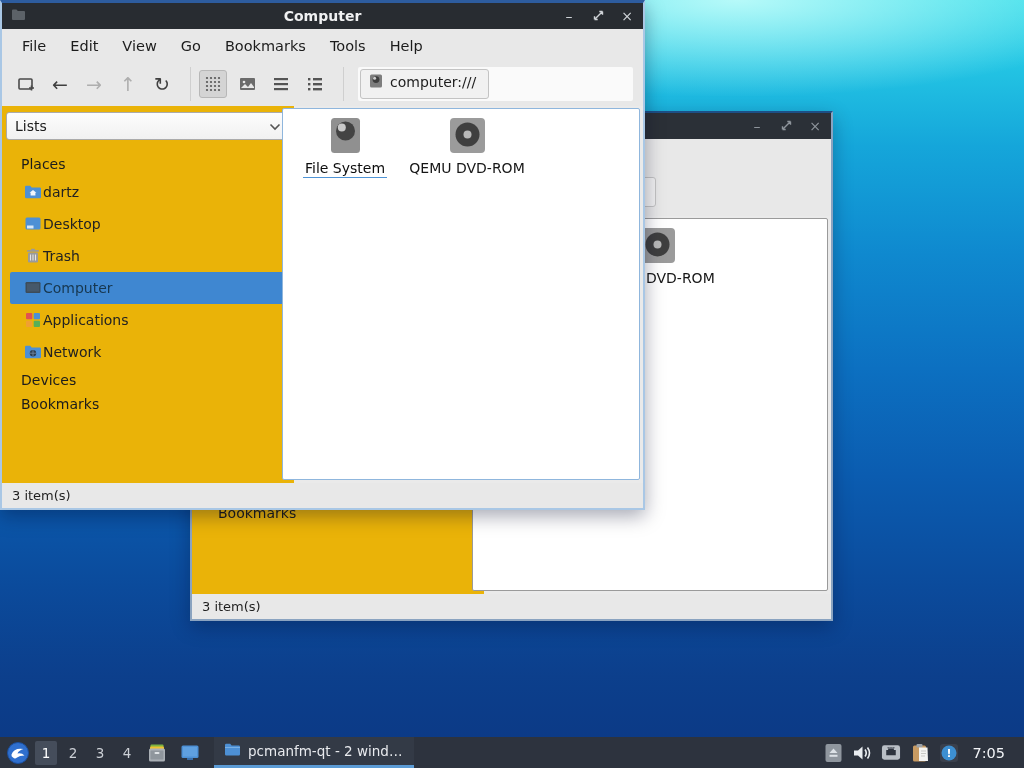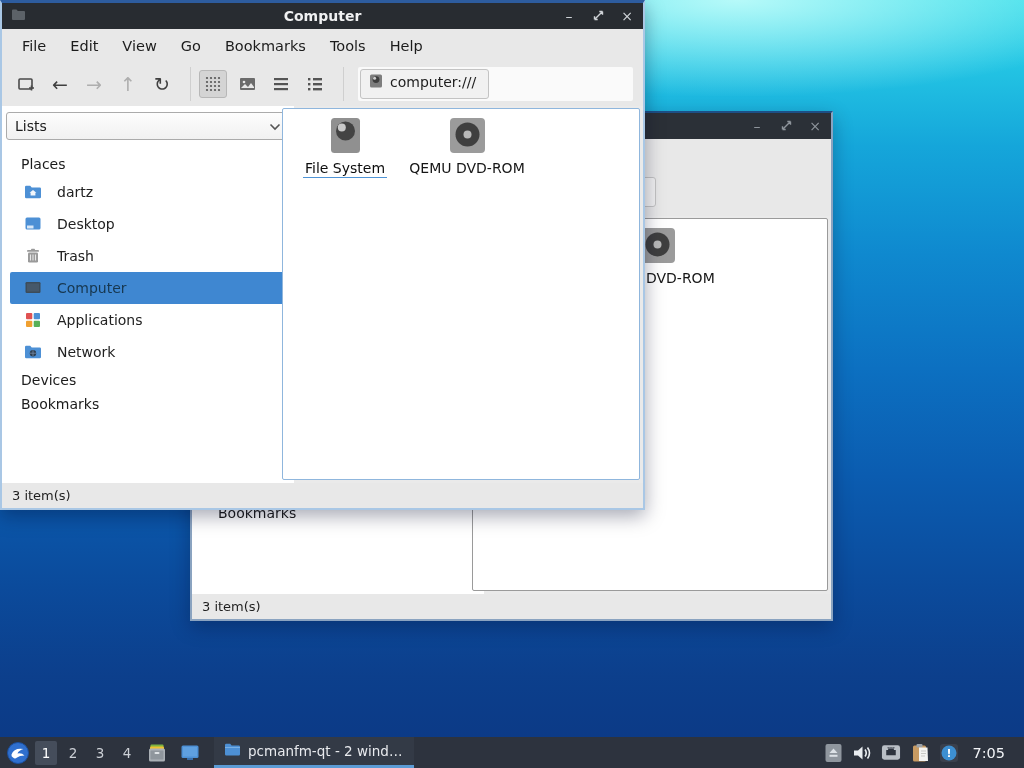--- a/index.html
+++ b/index.html
@@ -76,32 +76,32 @@
   }
 
   .win-body { flex:1; position:relative; background:#eaeaea; overflow:hidden; }
   .statusbar {
     height:25px; flex:0 0 25px; background:#e8e8e8;
     display:flex; align-items:center; padding:0 10px;
     font-size:13px; color:#1f1f1f;
   }
 
   
-  .sidebar { position:absolute; left:0; top:0; bottom:0; width:292px; background:#ffffff; }
+  .sidebar { position:absolute; left:0; top:0; bottom:0; width:292px; background:#eab308; }
   .combo {
     margin:6px 4px 4px 4px; height:28px;
     background:linear-gradient(#fdfdfd,#f1f1f1);
     border:1px solid #ababab; border-radius:3px;
     display:flex; align-items:center; padding:0 8px; color:#1c1c1c; font-size:14px;
   }
   .combo .chev { margin-left:auto; }
   .tree { padding-top:8px; }
   .cat-label { padding:4px 0 4px 7px; color:#1b1b1b; font-size:14px; height:24px;margin-left:12px; }
   .side-item {
-    height:32px; display:flex; align-items:center; gap:15px;
+    height:32px; display:flex; align-items:center; gap:1px;
     margin:0 4px 0 8px; padding-left:14px; border-radius:2px;
     color:#222; font-size:14px;
   }
   .side-item.selected { background:#3f87d1; color:#17374f; }
   .side-icon { width:18px; height:18px; flex:0 0 18px; display:flex; }
 
   
   .content {
     position:absolute; left:280px; top:2px; right:3px; bottom:3px;
     background:#ffffff; border:1px solid #8fb6dd; border-radius:2px;

